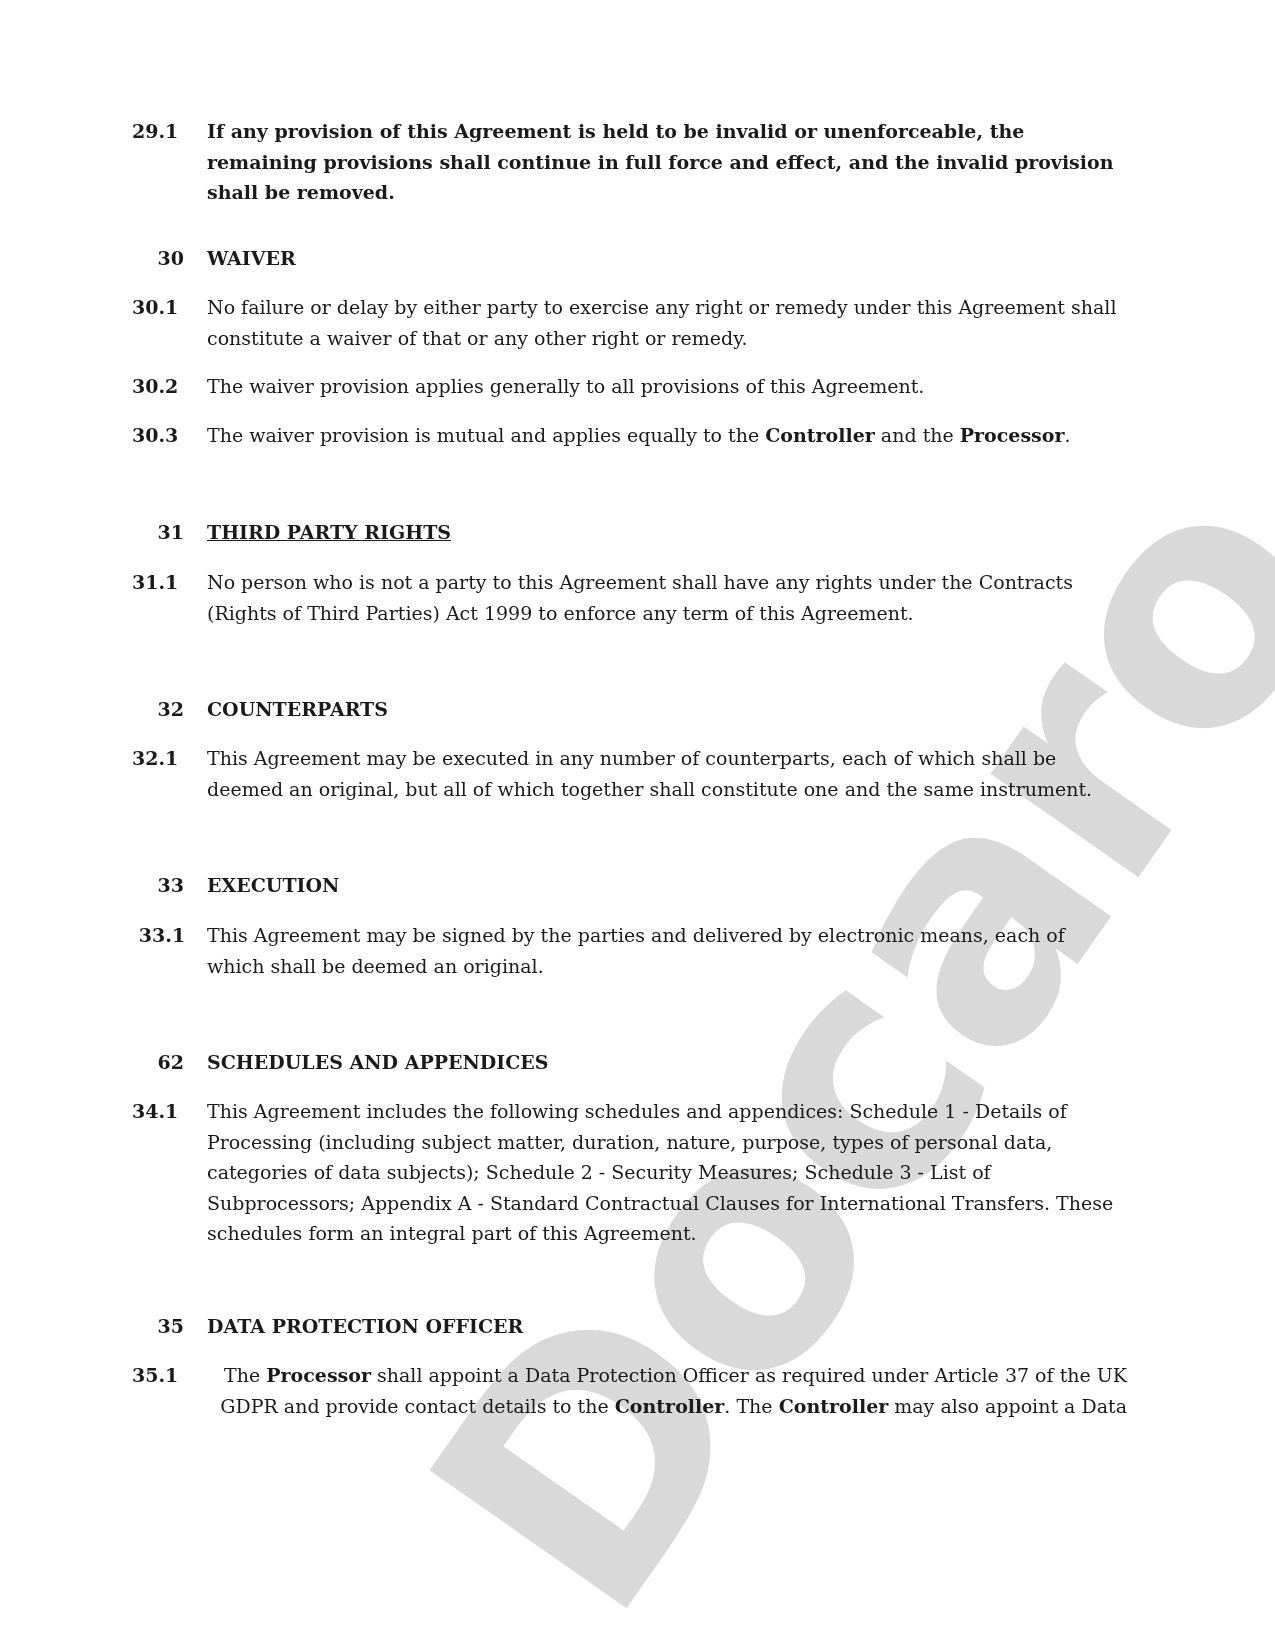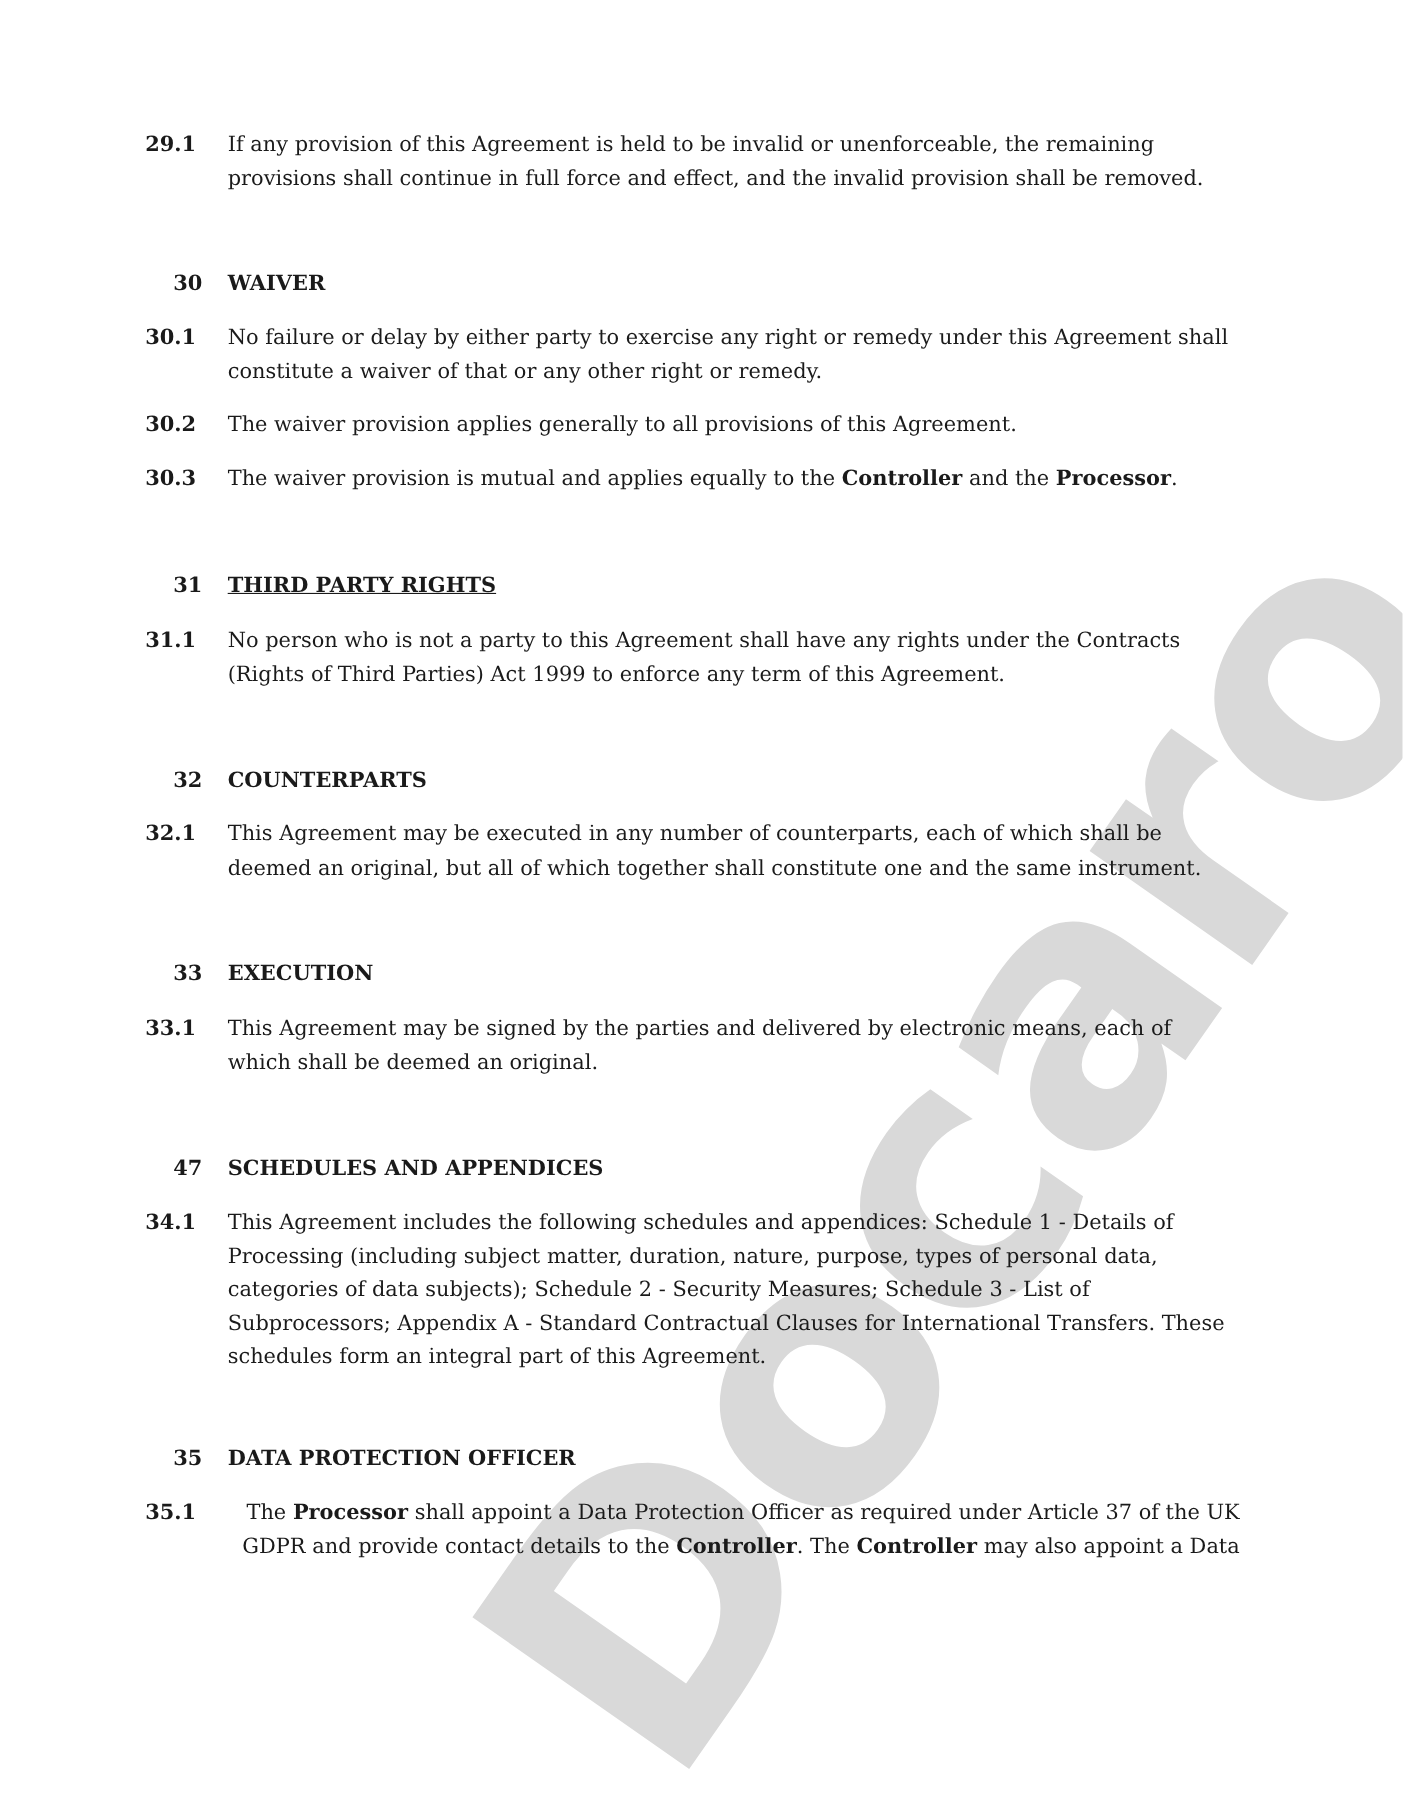--- a/index.html
+++ b/index.html
@@ -22,21 +22,21 @@
 </head>
 <body>
 
 <div class="page">
   <div class="watermark">
     <span>Docaro.ai</span>
   </div>
   <div class="content" id="content">
       <div class="block" style="top: 116px;">
         <span class="num clause-num" style="top: 0px; line-height: 30.5px;">29.1</span>
-        <div class="text" style="top: 0px;">If any provision of this Agreement is held to be invalid or unenforceable, the remaining provisions shall continue in full force and effect, and the invalid provision shall be removed.</div>
+        <div class="text" style="top: 0px; font-weight: bold;">If any provision of this Agreement is held to be invalid or unenforceable, the remaining provisions shall continue in full force and effect, and the invalid provision shall be removed.</div>
       </div>
       <div class="block" style="top: 243px;">
         <span class="num head-num" style="top: 0px; line-height: 30.5px;">30</span>
         <div class="text heading" style="top: 0px;">WAIVER</div>
       </div>
       <div class="block" style="top: 292px;">
         <span class="num clause-num" style="top: 0px; line-height: 30.5px;">30.1</span>
         <div class="text" style="top: 0px;">No failure or delay by either party to exercise any right or remedy under this Agreement shall constitute a waiver of that or any other right or remedy.</div>
       </div>
       <div class="block" style="top: 371px;">
@@ -61,25 +61,25 @@
       </div>
       <div class="block" style="top: 743px;">
         <span class="num clause-num" style="top: 0px; line-height: 30.5px;">32.1</span>
         <div class="text" style="top: 0px;">This Agreement may be executed in any number of counterparts, each of which shall be deemed an original, but all of which together shall constitute one and the same instrument.</div>
       </div>
       <div class="block" style="top: 870px;">
         <span class="num head-num" style="top: 0px; line-height: 30.5px;">33</span>
         <div class="text heading" style="top: 0px;">EXECUTION</div>
       </div>
       <div class="block" style="top: 920px;">
-        <span class="num clause-num" style="top: 0px; line-height: 30.5px;">33.1</span>
+        <span class="num clause-num" style="top: 0px; line-height: 30.5px; text-align: center;">33.1</span>
         <div class="text" style="top: 0px;">This Agreement may be signed by the parties and delivered by electronic means, each of which shall be deemed an original.</div>
       </div>
       <div class="block" style="top: 1047px;">
-        <span class="num head-num" style="top: 0px; line-height: 30.5px;">47</span>
+        <span class="num head-num" style="top: 0px; line-height: 30.5px;">62</span>
         <div class="text heading" style="top: 0px;">SCHEDULES AND APPENDICES</div>
       </div>
       <div class="block" style="top: 1096px;">
         <span class="num clause-num" style="top: 0px; line-height: 30.5px;">34.1</span>
         <div class="text" style="top: 0px;">This Agreement includes the following schedules and appendices: Schedule 1 - Details of Processing (including subject matter, duration, nature, purpose, types of personal data, categories of data subjects); Schedule 2 - Security Measures; Schedule 3 - List of Subprocessors; Appendix A - Standard Contractual Clauses for International Transfers. These schedules form an integral part of this Agreement.</div>
       </div>
       <div class="block" style="top: 1311px;">
         <span class="num head-num" style="top: 0px; line-height: 30.5px;">35</span>
         <div class="text heading" style="top: 0px;">DATA PROTECTION OFFICER</div>
       </div>

